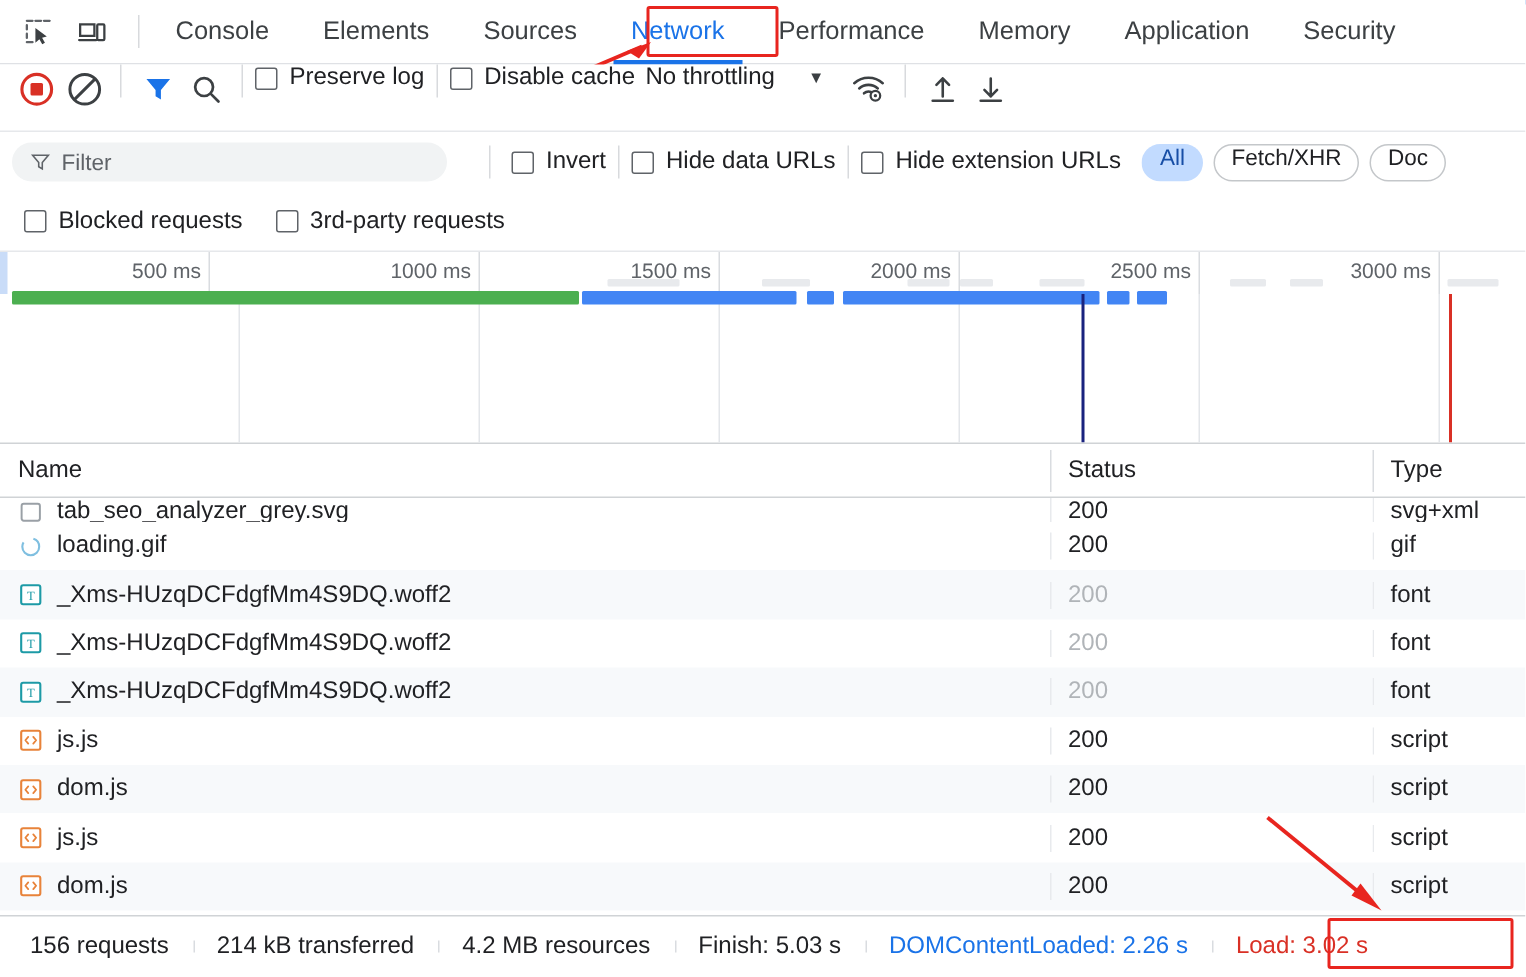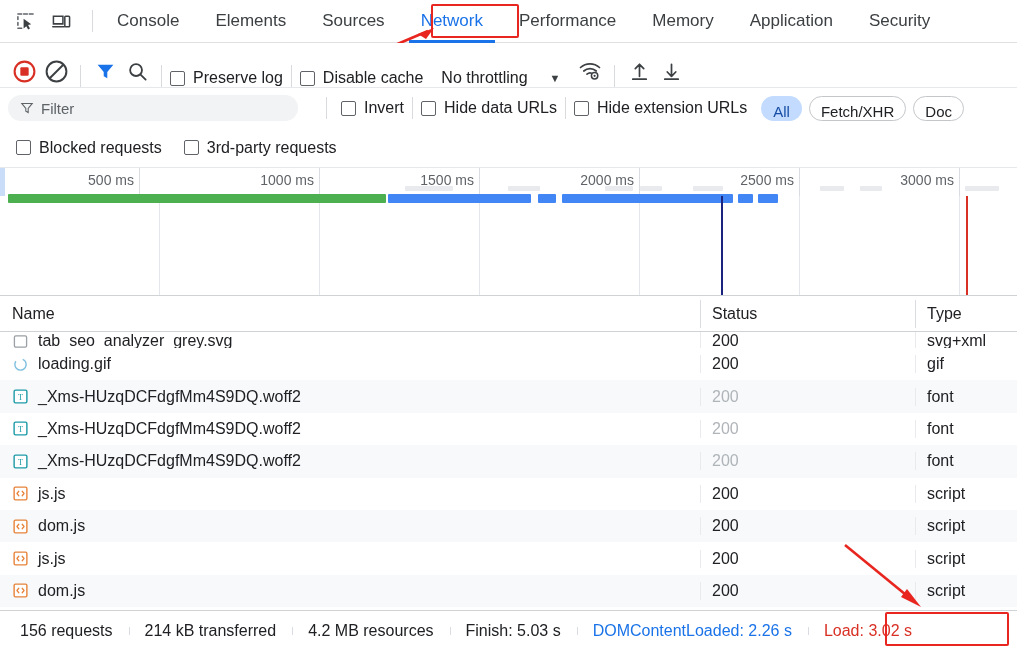--- a/index.html
+++ b/index.html
@@ -45,55 +45,55 @@
   
   .anno-box-network {
     position: absolute; left: 431px; top: 4px; width: 88px; height: 34px;
     border: 2px solid #e8251f; border-radius: 2px; pointer-events: none;
   }
   .anno-arrow-network { position: absolute; left: 370px; top: 28px; pointer-events: none; }
 
   
   .ctrlbar {
     position: absolute; top: 43px; left: 0; right: 0; height: 45px;
-    display: flex; align-items: flex-end; padding: 0 8px;
+    display: flex; align-items: flex-start; padding: 0 8px;
     border-bottom: 1px solid #e6e8eb; background: #fff;
   }
   .cicon {
     width: 32px; height: 32px; display: flex; align-items: center; justify-content: center;
     cursor: pointer; border-radius: 4px; flex: none;
   }
   .vsep { width: 1px; height: 22px; background: #d8dadd; margin: 0 8px; flex: none; }
   .chk-wrap { display: flex; align-items: center; gap: 8px; cursor: pointer; flex: none; }
   .chk {
     width: 15px; height: 15px; border: 1.6px solid #5f6368; border-radius: 2px;
     background: #fff; flex: none;
   }
   .chk-label { font-size: 16px; color: #202124; white-space: nowrap; }
   .throttle {
     display: flex; align-items: center; gap: 4px; cursor: pointer;
-    font-size: 16px; color: #202124; margin-left: 18px; white-space: nowrap;
+    font-size: 16px; color: #202124; margin-left: 7px; white-space: nowrap;
   }
   .caret { font-size: 11px; color: #3c4043; margin-left: 18px; }
 
   
   .filterbar {
     position: absolute; top: 88px; left: 0; right: 0; height: 40px;
     display: flex; align-items: center; padding: 0 8px;
     background: #fff;
   }
   .filter-input {
     width: 290px; height: 26px; border-radius: 13px; background: #f1f3f4;
     display: flex; align-items: center; gap: 7px; padding: 0 12px; flex: none;
     border: none;
   }
   .filter-input .ph { font-size: 15px; color: #5f6368; }
   .type-pill {
     height: 25px; padding: 0 11px; border-radius: 13px; border: 1px solid #c4c7ca;
-    display: flex; align-items: flex-end; font-size: 15px; color: #202124;
+    display: flex; align-items: flex-start; font-size: 15px; color: #202124;
     cursor: pointer; background: #fff; flex: none; white-space: nowrap;
   }
   .type-pill.sel { background: #c2dbff; border-color: transparent; color: #174ea6; font-weight: 500; }
 
   
   .filterbar2 {
     position: absolute; top: 128px; left: 0; right: 0; height: 40px;
     display: flex; align-items: center; padding: 0 8px; gap: 22px;
     border-bottom: 1px solid #e6e8eb; background: #fff;
   }

